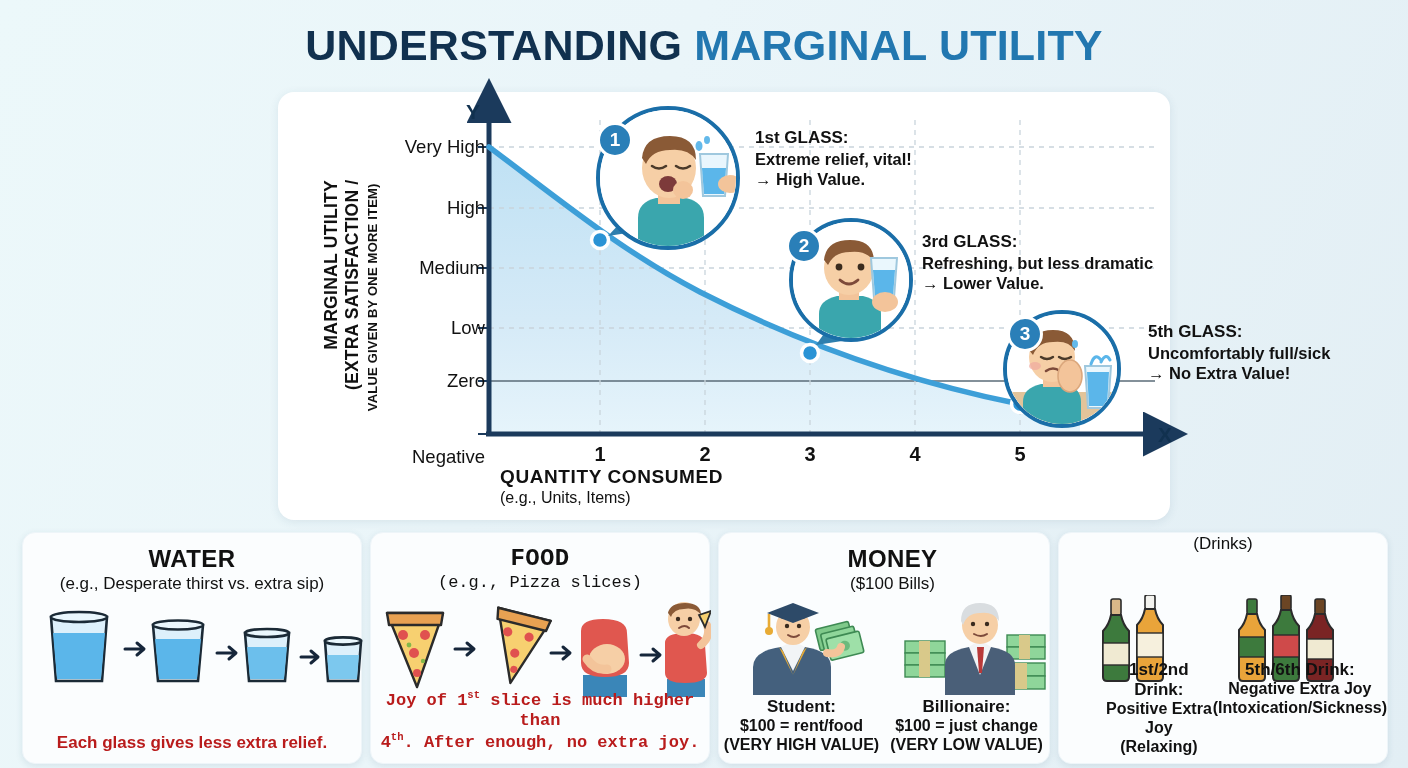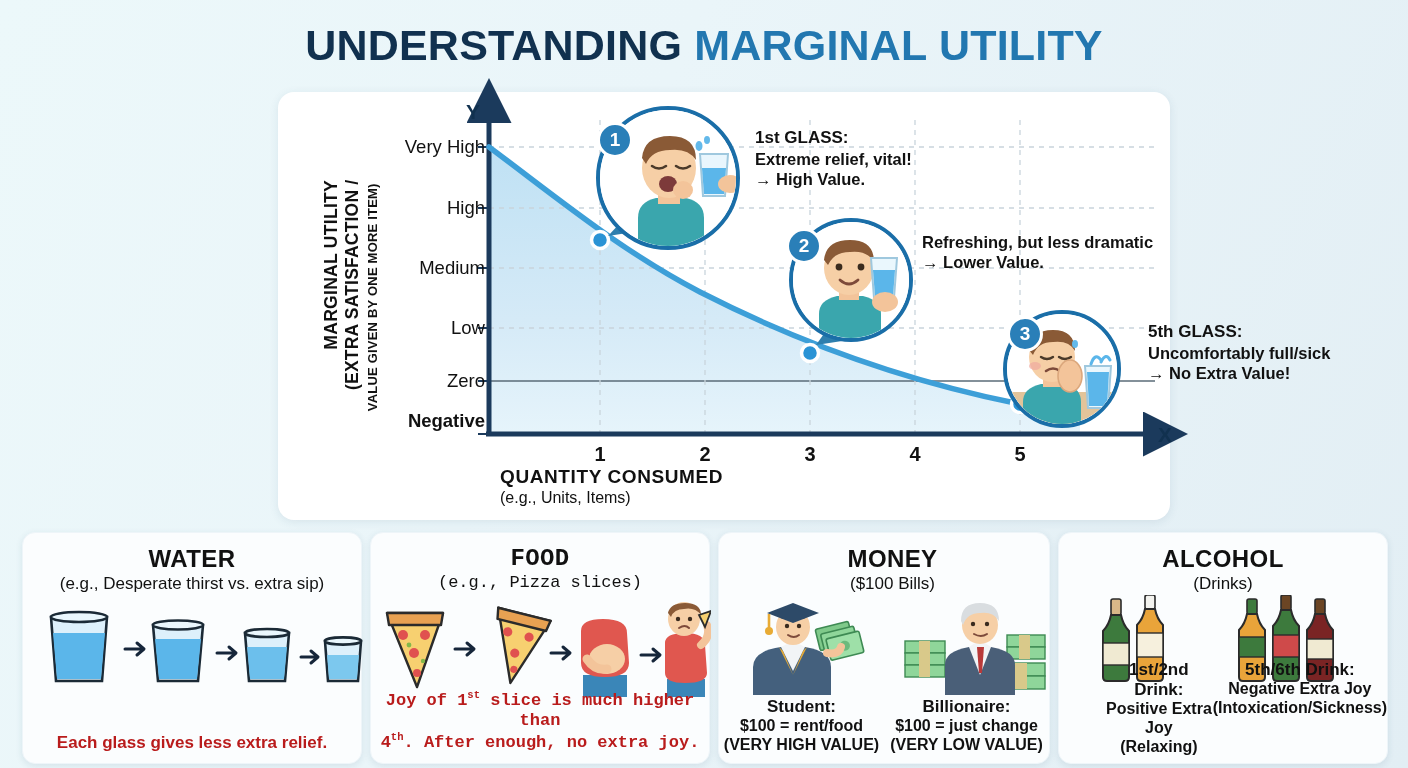--- a/index.html
+++ b/index.html
@@ -191,21 +191,21 @@
       <span class="ylabel-l3">VALUE GIVEN BY ONE MORE ITEM)</span>
     </div>
   </div>
 
   <div class="ytick-col">
     <span class="ytick" style="top:136px;">Very High</span>
     <span class="ytick" style="top:197px;">High</span>
     <span class="ytick" style="top:257px;">Medium</span>
     <span class="ytick" style="top:317px;">Low</span>
     <span class="ytick" style="top:370px;">Zero</span>
-    <span class="ytick" style="top:410px;font-weight:bold;">Negative</span>
+    <span class="ytick" style="top:446px;">Negative</span>
   </div>
 
   <span class="axis-letter" style="left:466px; top:100px;">Y</span>
   <span class="axis-letter" style="left:1158px; top:423px;">X</span>
 
   <span class="xtick" style="left:580px; top:443px;">1</span>
   <span class="xtick" style="left:685px; top:443px;">2</span>
   <span class="xtick" style="left:790px; top:443px;">3</span>
   <span class="xtick" style="left:895px; top:443px;">4</span>
   <span class="xtick" style="left:1000px; top:443px;">5</span>
@@ -264,20 +264,21 @@
 
       <path d="M78,36 L104,36 L101,76 L81,76 Z" fill="#eaf7fd" stroke="#9fc8de" stroke-width="2"></path>
       <path d="M80,48 L102,48 L100,74 L82,74 Z" fill="#5bb6ea"></path>
 
       <ellipse cx="92" cy="80" rx="13" ry="10" fill="#f3c49a"></ellipse>
     </svg>
   </div>
   <div class="badge" style="left:786px; top:228px;">2</div>
 
   <div class="callout" style="left:922px; top:232px;">
+    <span class="hd">3rd GLASS:</span>
     <span class="ln">Refreshing, but less dramatic</span>
     <span class="ln">→ Lower Value.</span>
   </div>
 
   <div class="bubble" style="left:1003px; top:310px; width:118px; height:118px;">
     <svg width="110" height="110" viewBox="0 0 110 110">
       <rect width="110" height="110" fill="#ffffff"></rect>
       <rect x="0" y="78" width="110" height="32" fill="#e2c49a"></rect>
       <path d="M16,110 L16,88 Q16,74 34,70 L58,70 Q74,74 74,88 L74,110 Z" fill="#3aa6ad"></path>
       <rect x="36" y="60" width="18" height="13" fill="#f3c49a"></rect>
@@ -460,21 +461,20 @@
       </div>
       <div>
         <span class="b">Billionaire:</span>
         <span class="n">$100 = just change</span>
         <span class="n">(VERY LOW VALUE)</span>
       </div>
     </div>
   </div>
 
   <div class="card" style="left:1058px; width:330px;">
-    <div class="card-title">ALCOHOL</div>
     <div class="card-sub">(Drinks)</div>
     <div class="card-art" style="top:62px; height:90px;">
       <svg width="330" height="90" viewBox="0 0 330 90">
 
         <g>
           <rect x="52" y="4" width="10" height="16" rx="2" fill="#d9b888" stroke="#2b2b2b" stroke-width="1.6"></rect>
           <path d="M52,20 Q50,30 44,36 L44,82 Q44,86 48,86 L66,86 Q70,86 70,82 L70,36 Q64,30 62,20 Z" fill="#3d7a3d" stroke="#2b2b2b" stroke-width="2"></path>
           <rect x="44" y="48" width="26" height="22" fill="#f0ead2" stroke="#2b2b2b" stroke-width="1.4"></rect>
         </g>
 

